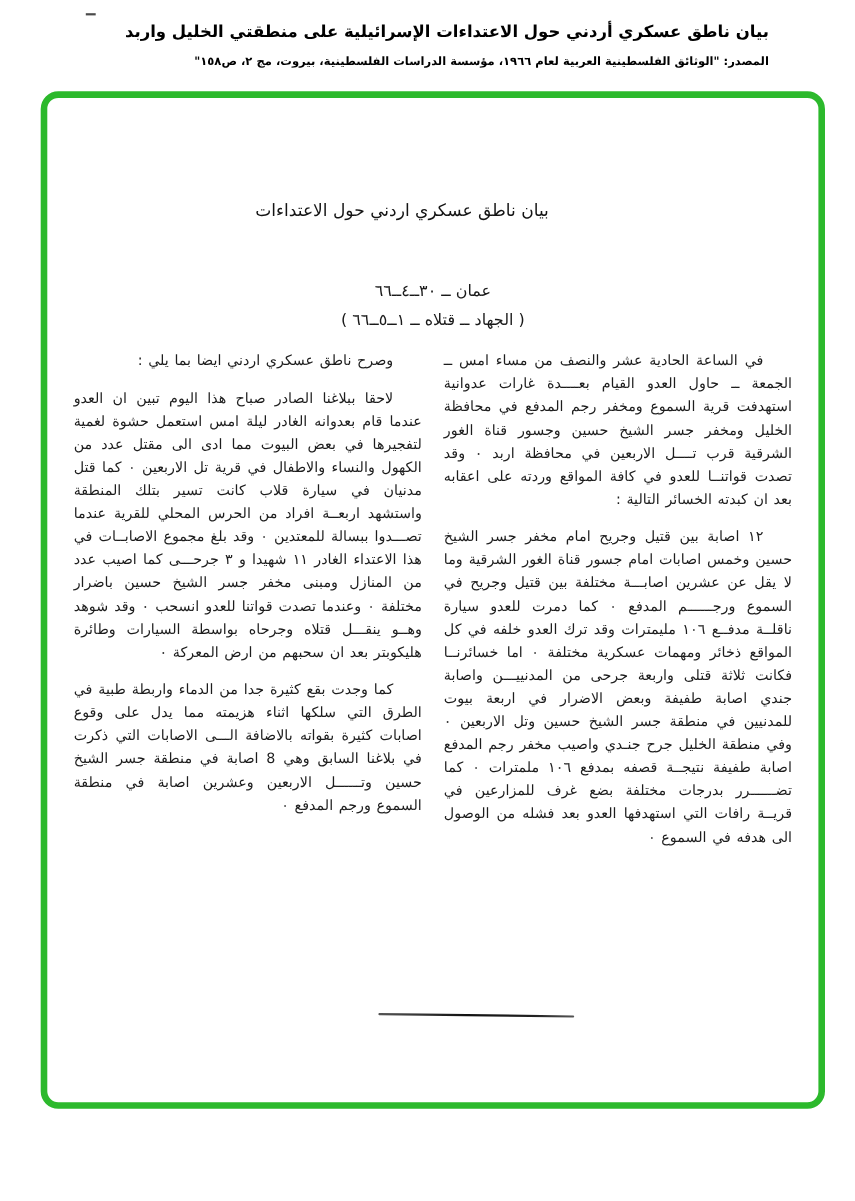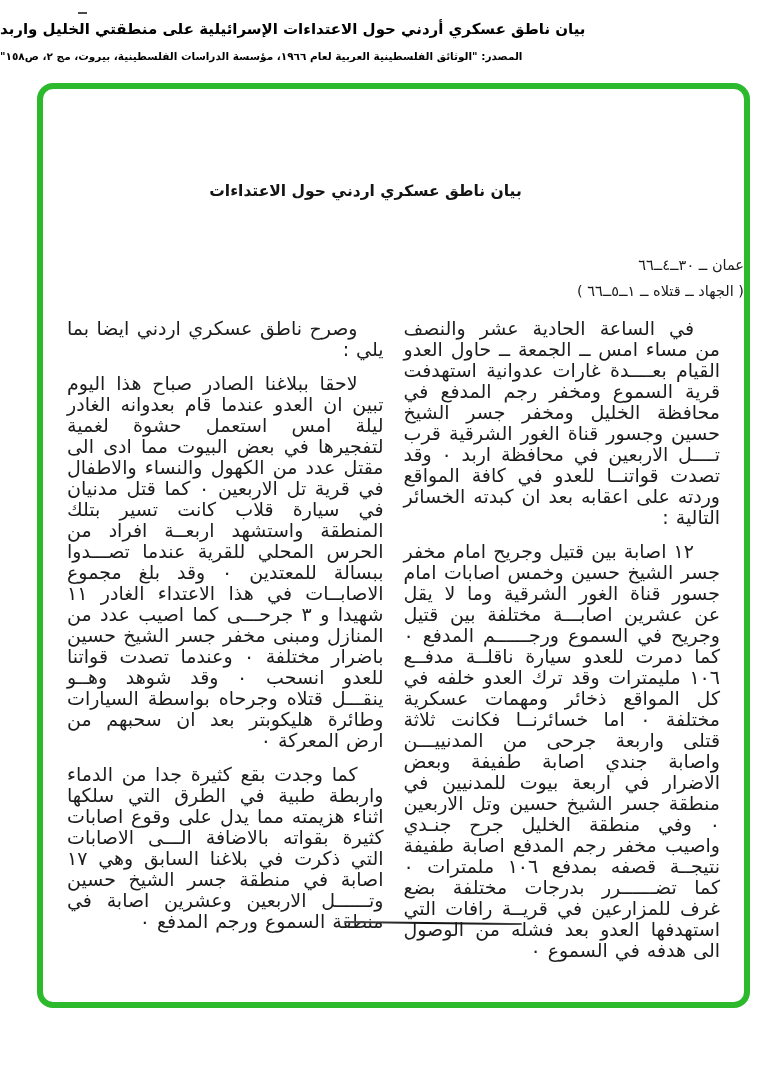--- a/index.html
+++ b/index.html
@@ -10,21 +10,21 @@
     font-family: "DejaVu Sans", sans-serif;
     overflow: hidden;
   }
 
   
   .page-header {
     position: absolute;
     top: 20px;
     left: 0;
     width: 699px;
-    text-align: left;
+    text-align: right;
     direction: rtl;
     color: #000;
   }
   .header-title {
     font-size: 15px;
     font-weight: bold;
     line-height: 19px;
   }
   .header-source {
     margin-top: 10px;
@@ -57,51 +57,52 @@
 
   
   .doc-title {
     position: absolute;
     top: 89px;
     left: 0;
     width: 100%;
     transform: translateX(-28px);
     text-align: center;
     direction: rtl;
-    font-weight: bold;
+    font-weight: normal;
     font-size: 15.5px;
     line-height: 26px;
     color: #141414;
   }
   .doc-dates {
     position: absolute;
     top: 163px;
     left: 0;
     width: 100%;
+    text-align: center;
     direction: rtl;
     font-size: 14.5px;
     line-height: 26px;
     color: #1a1a1a;
   }
 
   
   .columns {
     position: absolute;
     top: 229px;
     left: 24px;
     right: 24px;
     display: flex;
     direction: rtl;
     gap: 20px;
   }
   .column {
     flex: 1;
     direction: rtl;
     text-align: justify;
-    font-size: 19px;
+    font-size: 13px;
     line-height: 21px;
     color: #1d1d1d;
     word-spacing: 1px;
   }
   .column p {
     text-indent: 26px;
     margin-bottom: 13px;
   }
   .column p:last-child { margin-bottom: 0; }
 
@@ -140,18 +141,18 @@
 
   <div class="columns">
 
     <div class="column">
       <p>في الساعة الحادية عشر والنصف من مساء امس ــ الجمعة ــ حاول العدو القيام بعــــدة غارات عدوانية استهدفت قرية السموع ومخفر رجم المدفع في محافظة الخليل ومخفر جسر الشيخ حسين وجسور قناة الغور الشرقية قرب تــــل الاربعين في محافظة اربد ٠ وقد تصدت قواتنــا للعدو في كافة المواقع وردته على اعقابه بعد ان كبدته الخسائر التالية :</p>
       <p>١٢ اصابة بين قتيل وجريح امام مخفر جسر الشيخ حسين وخمس اصابات امام جسور قناة الغور الشرقية وما لا يقل عن عشرين اصابـــة مختلفة بين قتيل وجريح في السموع ورجــــــم المدفع ٠ كما دمرت للعدو سيارة ناقلــة مدفــع ١٠٦ مليمترات وقد ترك العدو خلفه في كل المواقع ذخائر ومهمات عسكرية مختلفة ٠ اما خسائرنــا فكانت ثلاثة قتلى واربعة جرحى من المدنييـــن واصابة جندي اصابة طفيفة وبعض الاضرار في اربعة بيوت للمدنيين في منطقة جسر الشيخ حسين وتل الاربعين ٠ وفي منطقة الخليل جرح جنـدي واصيب مخفر رجم المدفع اصابة طفيفة نتيجــة قصفه بمدفع ١٠٦ ملمترات ٠ كما تضــــــرر بدرجات مختلفة بضع غرف للمزارعين في قريــة رافات التي استهدفها العدو بعد فشله من الوصول الى هدفه في السموع ٠</p>
     </div>
     <div class="column">
       <p>وصرح ناطق عسكري اردني ايضا بما يلي :</p>
       <p>لاحقا ببلاغنا الصادر صباح هذا اليوم تبين ان العدو عندما قام بعدوانه الغادر ليلة امس استعمل حشوة لغمية لتفجيرها في بعض البيوت مما ادى الى مقتل عدد من الكهول والنساء والاطفال في قرية تل الاربعين ٠ كما قتل مدنيان في سيارة قلاب كانت تسير بتلك المنطقة واستشهد اربعــة افراد من الحرس المحلي للقرية عندما تصـــدوا ببسالة للمعتدين ٠ وقد بلغ مجموع الاصابــات في هذا الاعتداء الغادر ١١ شهيدا و ٣ جرحـــى كما اصيب عدد من المنازل ومبنى مخفر جسر الشيخ حسين باضرار مختلفة ٠ وعندما تصدت قواتنا للعدو انسحب ٠ وقد شوهد وهــو ينقـــل قتلاه وجرحاه بواسطة السيارات وطائرة هليكوبتر بعد ان سحبهم من ارض المعركة ٠</p>
-      <p>كما وجدت بقع كثيرة جدا من الدماء واربطة طبية في الطرق التي سلكها اثناء هزيمته مما يدل على وقوع اصابات كثيرة بقواته بالاضافة الـــى الاصابات التي ذكرت في بلاغنا السابق وهي ١٧ اصابة في منطقة جسر الشيخ حسين وتــــــل الاربعين وعشرين اصابة في منطقة السموع ورجم المدفع ٠</p>
+      <p>كما وجدت بقع كثيرة جدا من الدماء واربطة طبية في الطرق التي سلكها اثناء هزيمته مما يدل على وقوع اصابات كثيرة بقواته بالاضافة الـــى الاصابات التي ذكرت في بلاغنا السابق وهي 8 اصابة في منطقة جسر الشيخ حسين وتــــــل الاربعين وعشرين اصابة في منطقة السموع ورجم المدفع ٠</p>
     </div>
   </div>
 
   <div class="artifact-line"></div>
 </div>
 
 </body></html>

